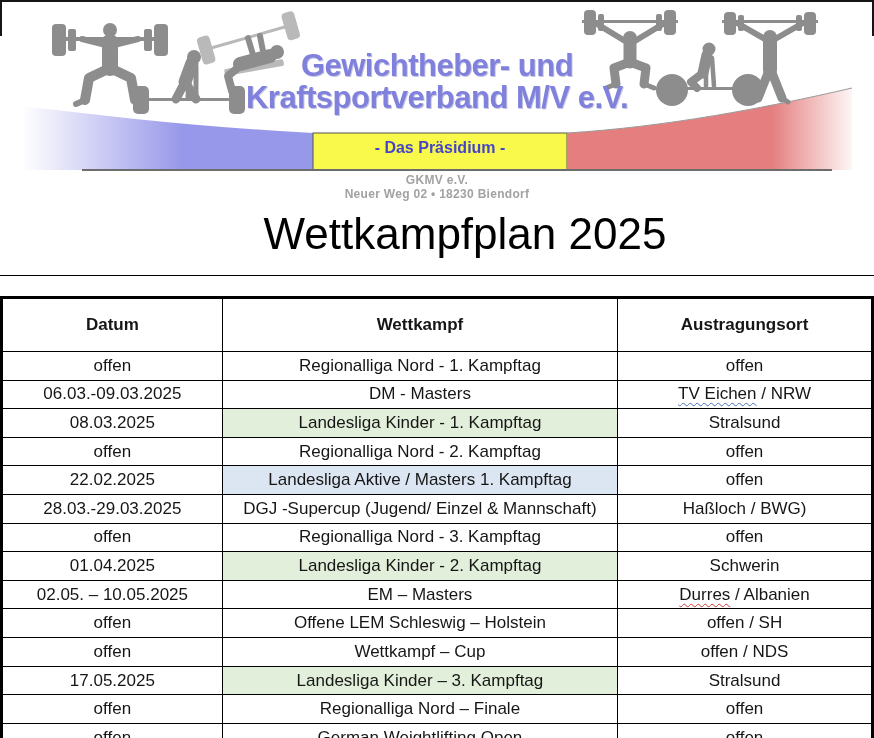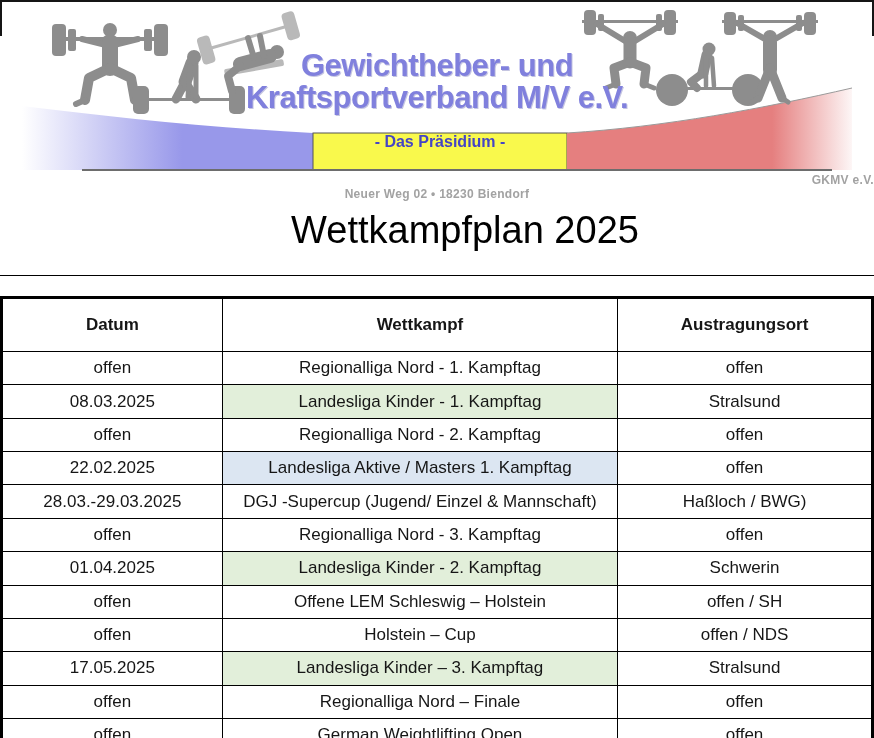--- a/index.html
+++ b/index.html
@@ -25,28 +25,28 @@
   .frame-right{top:0;right:0;width:2px;height:36px;background:#151515}
 
   
   #banner-svg{top:0;left:0}
   #org-line1{top:48px;left:0;width:874px;text-align:center;
     font-size:31px;font-weight:bold;color:var(--title-text);
     text-shadow:1px 1px 0 rgba(90,90,170,.35);letter-spacing:-.5px}
   #org-line2{top:80px;left:0;width:874px;text-align:center;
     font-size:31px;font-weight:bold;color:var(--title-text);
     text-shadow:1px 1px 0 rgba(90,90,170,.35);letter-spacing:-.5px}
-  #ribbon-label{top:133px;left:313px;width:254px;text-align:center;
+  #ribbon-label{top:139px;left:313px;width:254px;text-align:center;
     font-size:16px;font-weight:bold;color:var(--ribbon-text)}
-  #addr1{top:173px;left:0;width:874px;text-align:right;
+  #addr1{top:173px;left:0;width:874px;text-align:center;
     font-size:12px;font-weight:bold;color:#a2a2a2;letter-spacing:.3px}
   #addr2{top:187px;left:0;width:874px;text-align:center;
     font-size:12px;font-weight:bold;color:#a2a2a2;letter-spacing:.3px}
   #doc-title{top:209px;left:0;width:874px;box-sizing:border-box;padding-left:56px;
-    text-align:center;font-size:38px;color:#000}
+    text-align:center;font-size:44px;color:#000}
 
   
   #plan-wrap{top:275px;left:0;width:874px;height:463px;box-sizing:border-box;
     border-top:1px solid #000}
   #plan-table{border-collapse:collapse;table-layout:fixed;width:874px;height:460px;
     margin-top:20px;box-sizing:border-box;border:3px solid #000;border-bottom:4px solid #000}
   #plan-table th,#plan-table td{
     border:1px solid #000;text-align:center;vertical-align:middle;
     font-size:17px;color:#161616;padding:0 2px;white-space:nowrap;overflow:hidden}
   #plan-table thead th{font-weight:bold;height:52px}
@@ -199,20 +199,25 @@
         <th>Austragungsort</th>
       </tr>
     </thead>
     <tbody id="plan-body">
         <tr>
           <td>offen</td>
           <td>Regionalliga Nord - 1. Kampftag</td>
           <td>offen</td>
         </tr>
         <tr>
+          <td>06.03.-09.03.2025</td>
+          <td>DM - Masters</td>
+          <td><span class="wavy-blue">TV Eichen</span> / NRW</td>
+        </tr>
+        <tr>
           <td>08.03.2025</td>
           <td class="hl-green">Landesliga Kinder - 1. Kampftag</td>
           <td>Stralsund</td>
         </tr>
         <tr>
           <td>offen</td>
           <td>Regionalliga Nord - 2. Kampftag</td>
           <td>offen</td>
         </tr>
         <tr>
@@ -229,27 +234,32 @@
           <td>offen</td>
           <td>Regionalliga Nord - 3. Kampftag</td>
           <td class="ort-small">offen</td>
         </tr>
         <tr>
           <td>01.04.2025</td>
           <td class="hl-green">Landesliga Kinder - 2. Kampftag</td>
           <td>Schwerin</td>
         </tr>
         <tr>
+          <td>02.05. – 10.05.2025</td>
+          <td>EM – Masters</td>
+          <td><span class="wavy-red">Durres</span> / Albanien</td>
+        </tr>
+        <tr>
           <td>offen</td>
           <td>Offene LEM Schleswig – Holstein</td>
           <td>offen / SH</td>
         </tr>
         <tr>
           <td>offen</td>
-          <td>Holstein – Cup</td>
+          <td>Wettkampf – Cup</td>
           <td>offen / NDS</td>
         </tr>
         <tr>
           <td>17.05.2025</td>
           <td class="hl-green">Landesliga Kinder – 3. Kampftag</td>
           <td>Stralsund</td>
         </tr>
         <tr>
           <td>offen</td>
           <td>Regionalliga Nord – Finale</td>

